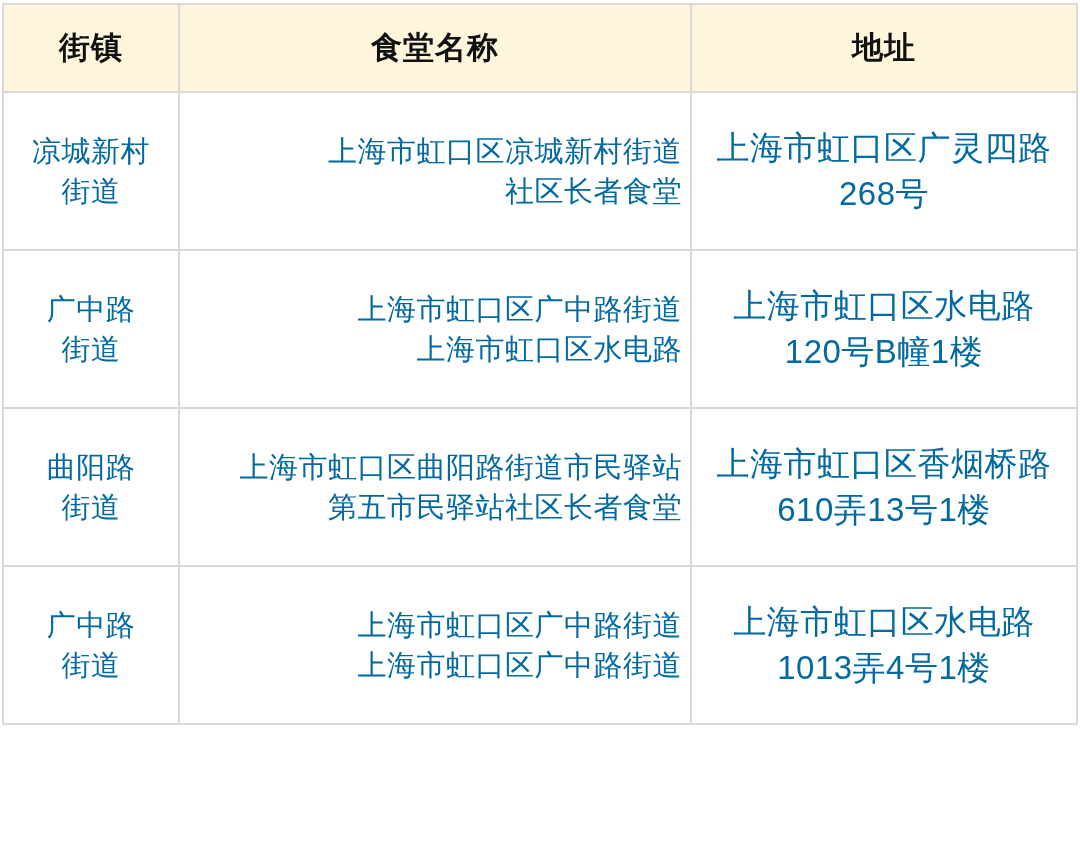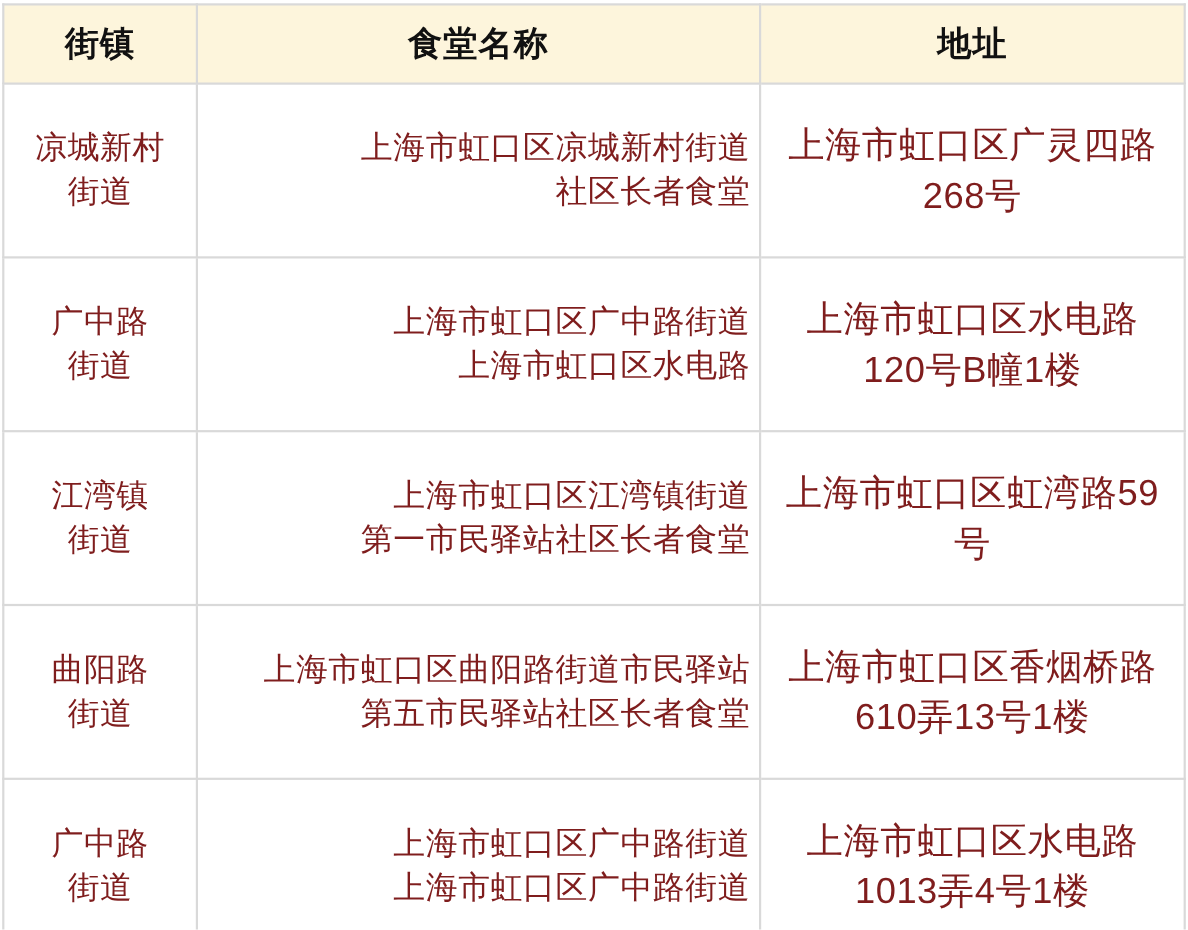--- a/index.html
+++ b/index.html
@@ -38,29 +38,29 @@
     text-align: center;
     vertical-align: middle;
     padding: 6px 8px;
     box-sizing: border-box;
   }
   table.canteen-table thead th {
     background: #fdf5dc;
     font-size: 31px;
     font-weight: bold;
     color: #111111;
-    height: 72px;
+    height: 88px;
     line-height: 1.2;
     letter-spacing: 1px;
   }
   table.canteen-table tbody td {
     background: #ffffff;
     font-size: 29px;
     font-weight: normal;
-    color: #7f1d1d;
+    color: #0369a1;
     height: 158px;
     line-height: 1.38;
     letter-spacing: 0.5px;
   }
   table.canteen-table tbody tr td.cell-street {
     font-size: 29px;
   }
   table.canteen-table tbody tr td.cell-name {
     font-size: 29px;
     text-align: right;
@@ -111,34 +111,20 @@
           <span class="line">上海市虹口区广中路街道</span>
           <span class="line">上海市虹口区水电路</span>
         </td>
         <td class="cell-addr">
           <span class="line">上海市虹口区水电路</span>
           <span class="line">120号B幢1楼</span>
         </td>
       </tr>
       <tr>
         <td class="cell-street">
-          <span class="line">江湾镇</span>
-          <span class="line">街道</span>
-        </td>
-        <td class="cell-name">
-          <span class="line">上海市虹口区江湾镇街道</span>
-          <span class="line">第一市民驿站社区长者食堂</span>
-        </td>
-        <td class="cell-addr">
-          <span class="line">上海市虹口区虹湾路59号</span>
-          <span class="line"></span>
-        </td>
-      </tr>
-      <tr>
-        <td class="cell-street">
           <span class="line">曲阳路</span>
           <span class="line">街道</span>
         </td>
         <td class="cell-name">
           <span class="line">上海市虹口区曲阳路街道市民驿站</span>
           <span class="line">第五市民驿站社区长者食堂</span>
         </td>
         <td class="cell-addr">
           <span class="line">上海市虹口区香烟桥路</span>
           <span class="line">610弄13号1楼</span>

